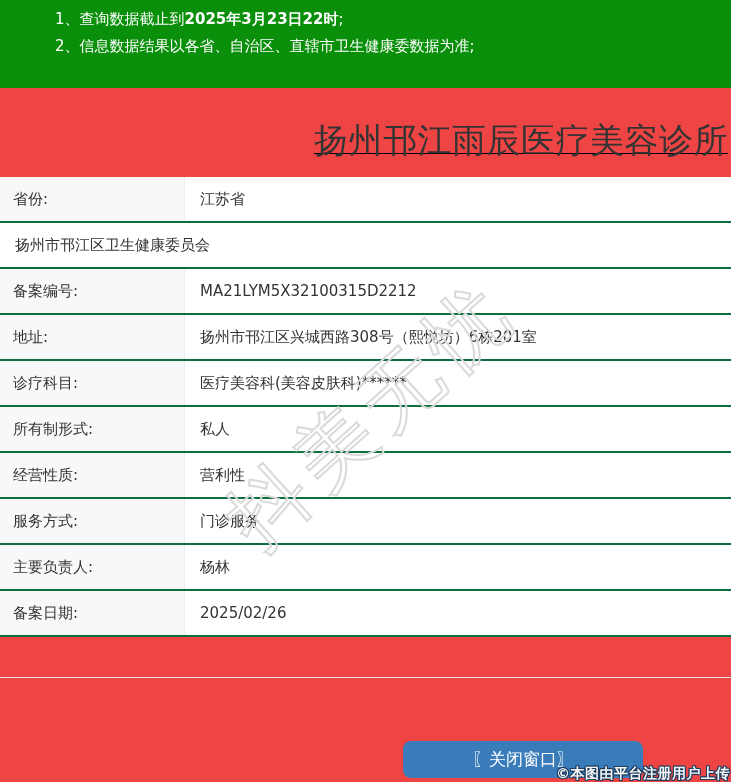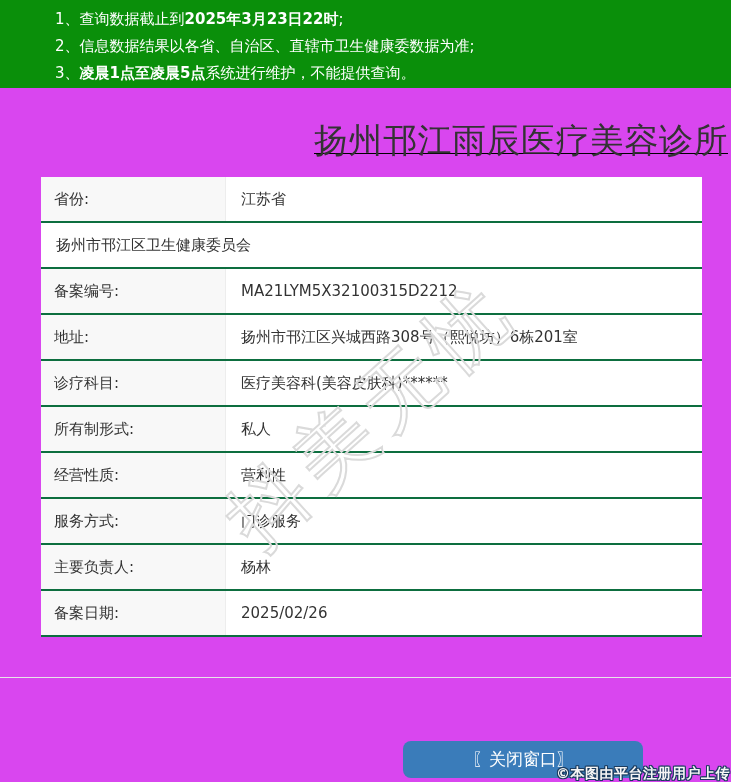--- a/index.html
+++ b/index.html
@@ -11,21 +11,21 @@
     --label_bg:#f8f8f8;
     --button_blue:#3a7cba;
     --text_color:#333333;
     --footer_line:#e7e7e7;
     --watermark_gray:#dadada;
   }
   .page{
     position:relative;
     width:731px;height:782px;
     overflow:hidden;
-    background:#d946ef;
+    background:#ef4444;
   }
   
   .banner{
     height:88px;
     background:var(--banner_green);
     color:#fff;
     padding-left:55px;
     padding-top:6px;
     box-sizing:border-box;
     font-size:15px;
@@ -44,21 +44,21 @@
     text-align:right;
     text-decoration:underline;
   }
   .title{
     font-size:34px;
     color:var(--text_color);
     white-space:nowrap;
     letter-spacing:0.5px;
   }
   
-  .rtable{width:661px;padding-left:41px;}
+  .rtable{width:731px;}
   .rrow{
     display:flex;
     height:44px;
     border-bottom:2px solid var(--separator_green);
     align-items:stretch;
     background:#fff;
   }
   .rlabel{
     width:185px;
     flex:none;
@@ -128,21 +128,20 @@
   }
 </style>
 </head>
 <body style="--banner_green: #0a8f0a; --separator_green: #0d6e3f; --label_bg: #f8f8f8; --button_blue: #3a7cba; --text_color: #333333; --footer_line: #e7e7e7; --watermark_gray: #dadada;">
 
 <div class="page">
 
   <div class="banner">
     <div class="line"><span>1、查询数据截止到</span><b>2025年3月23日22时</b><span>;</span></div>
     <div class="line"><span>2、信息数据结果以各省、自治区、直辖市卫生健康委数据为准;</span><b></b><span></span></div>
-    <div class="line"><span>3、</span><b>凌晨1点至凌晨5点</b><span>系统进行维护，不能提供查询。</span></div>
   </div>
 
   <div class="title-wrap">
     <span class="title">扬州邗江雨辰医疗美容诊所</span>
   </div>
 
   <div class="rtable">
     <div class="rrow">
       <div class="rlabel">省份:</div>
       <div class="rvalue">江苏省</div>

